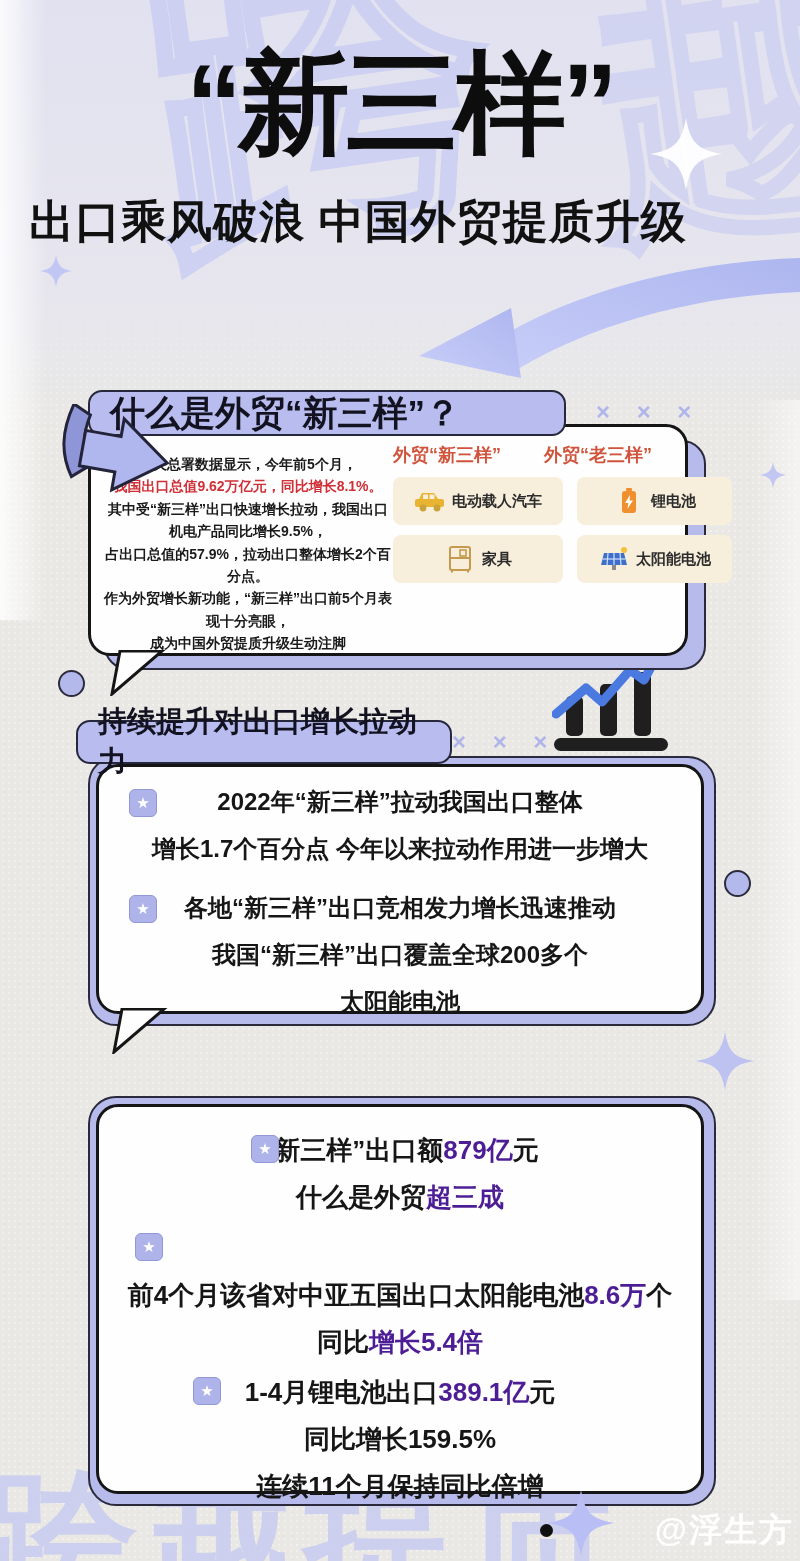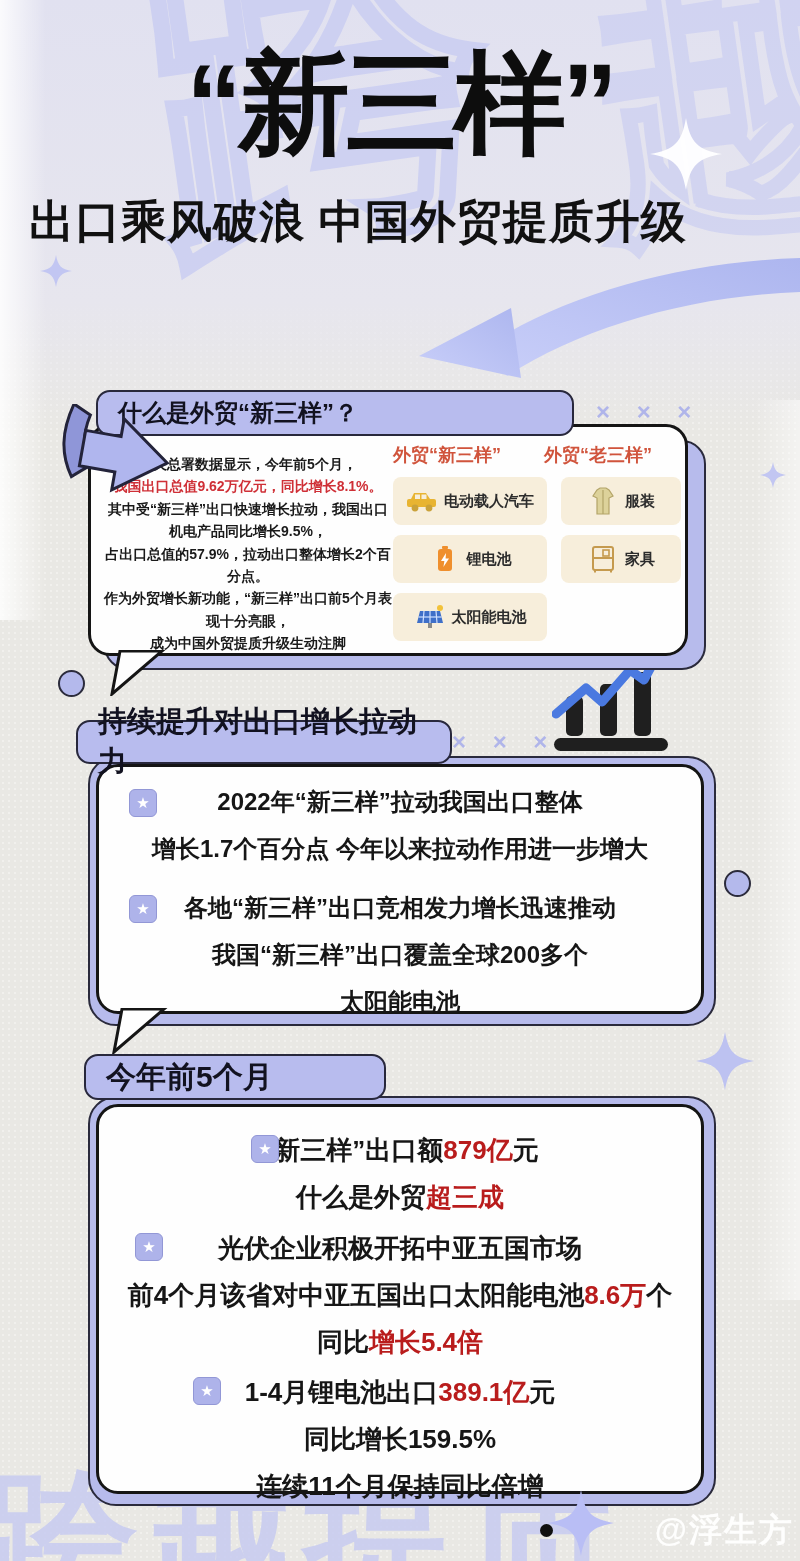--- a/index.html
+++ b/index.html
@@ -40,31 +40,31 @@
   .tail{position:absolute;z-index:5;}
   
   .intro{position:absolute;left:12px;top:26px;width:290px;text-align:center;
     font-size:14px;font-weight:700;line-height:1.6;color:#1a1a1a;}
   .intro .red{color:#cf2f36;}
   .trade-table{position:absolute;left:302px;top:16px;width:288px;}
   .tt-headers{display:flex;gap:14px;margin-bottom:10px;}
   .tt-headers div{flex:1;font-size:18px;font-weight:800;color:#d0543c;white-space:nowrap;}
   .tt-grid{display:grid;grid-template-columns:1fr 1fr;gap:10px 14px;}
   .card{background:#f7eedb;border-radius:8px;height:48px;display:flex;align-items:center;
-    justify-content:center;gap:6px;padding:0 13px;}
+    justify-content:center;gap:6px;padding:0 21px;}
   .card .lbl{font-size:15px;font-weight:700;color:#2c2c2c;white-space:nowrap;}
   .card .ic{width:32px;height:30px;display:flex;align-items:center;justify-content:center;flex:0 0 auto;}
   
   .bullet{position:absolute;width:100%;}
   .star-badge{position:absolute;width:26px;height:26px;background:#aeb3ea;border:1px solid #9297d6;
     border-radius:6px;color:#fff;font-size:15px;line-height:25px;text-align:center;}
   .blines{width:100%;text-align:center;color:#161616;}
   .s2 .blines{font-size:24px;font-weight:700;line-height:1.95;}
   .s3 .blines{font-size:26px;font-weight:700;line-height:1.8;}
-  .blines .red{color:#b91c1c;}
+  .blines .red{color:#4c1d95;}
   .watermark{position:absolute;right:6px;bottom:8px;font-size:33px;font-weight:700;
     color:rgba(255,255,255,.92);z-index:9;letter-spacing:2px;margin-top:6px;}
   svg{display:block;}
 </style>
 </head>
 <body>
 
 <div class="canvas">
 
   <div class="bg-top"></div>
@@ -98,21 +98,21 @@
           <stop offset="1" stop-color="#adb6ef"></stop>
       </linearGradient>
     </defs>
     <path d="M415 6 C292 10 176 44 98 96 L122 124 C196 76 302 44 415 40 Z" fill="url(#gsw)"></path>
     <polygon points="126,56 34,104 136,126" fill="url(#gsw)"></polygon>
   </svg>
 
   <div class="main-title">“新三样”</div>
   <div class="sub-title">出口乘风破浪 中国外贸提质升级</div>
 
-  <div class="tab" style="left:96px;top:390px;width:478px;height:46px;font-size:24px;">
+  <div class="tab" style="left:88px;top:390px;width:478px;height:46px;font-size:35px;">
     <span>什么是外贸“新三样”？</span>
   </div>
   <div class="deco-x" style="left:596px;top:398px;">× × ×</div>
 
   <div class="backing" style="left:104px;top:440px;width:598px;height:226px;border-radius:24px;"></div>
   <div class="bubble" style="left:88px;top:424px;width:600px;height:232px;">
     <div class="intro">
       <span>海关总署数据显示，今年前5个月，</span><br>
       <span class="red">我国出口总值9.62万亿元，同比增长8.1%。</span><br>
       <span>其中受“新三样”出口快速增长拉动，我国出口机电产品同比增长9.5%，</span><br>
@@ -134,29 +134,20 @@
               <rect x="8" y="5.5" width="5" height="4.5" fill="#f7eedb"></rect>
                 <rect x="14.5" y="5.5" width="5" height="4.5" fill="#f7eedb"></rect>
               <circle cx="8" cy="19" r="3.4" fill="#caa23a"></circle>
                 <circle cx="22" cy="19" r="3.4" fill="#caa23a"></circle>
             </svg>
           </span>
           <span class="lbl">电动载人汽车</span>
         </div>
         <div class="card">
           <span class="ic">
-            <svg width="22" height="28" viewBox="0 0 22 28">
-              <path d="M5 3 L8 1 H14 L17 3 L21 9 L17 11 V27 H5 V11 L1 9 Z" fill="#ddd29a" stroke="#b3a468" stroke-width="1.2"></path>
-              <line x1="11" y1="3" x2="11" y2="27" stroke="#b3a468" stroke-width="1.2"></line>
-            </svg>
-          </span>
-          <span class="lbl">服装</span>
-        </div>
-        <div class="card">
-          <span class="ic">
             <svg width="20" height="28" viewBox="0 0 20 28">
               <rect x="7" y="1" width="6" height="3" rx="1" fill="#ef8f2d"></rect>
               <rect x="3" y="4" width="14" height="22" rx="3" fill="#ef8f2d"></rect>
               <polygon points="11,8 6,16 9.4,16 8.4,22 14,13.5 10.6,13.5" fill="#fff"></polygon>
             </svg>
           </span>
           <span class="lbl">锂电池</span>
         </div>
         <div class="card">
           <span class="ic">
@@ -230,37 +221,34 @@
         <span>我国“新三样”出口覆盖全球200多个</span><br>
         <span>太阳能电池</span>
       </div>
     </div>
   </div>
   <svg class="tail" style="left:112px;top:1008px;" width="56" height="46" viewBox="0 0 56 46">
     <path d="M10 1 L52 1 L2 44 Z" fill="#fefefe" stroke="#151515" stroke-width="3"></path>
   </svg>
   <div class="circle-dot" style="left:724px;top:870px;width:27px;height:27px;"></div>
 
-  <div class="tab" style="left:84px;top:1054px;width:302px;height:46px;font-size:30px;">
-    <span>今年前5个月</span>
-  </div>
 
   <div class="backing" style="left:88px;top:1096px;width:624px;height:406px;"></div>
   <div class="bubble s3" style="left:96px;top:1104px;width:608px;height:390px;">
     <div class="bullet" style="top:20px;">
       <span class="star-badge" style="left:152px;top:8px;">★</span>
       <div class="blines">
         <span>“新三样”出口额</span><span class="red">879亿</span><span>元</span><br>
         <span>什么是外贸</span><span class="red">超三成</span>
       </div>
     </div>
     <div class="bullet" style="top:118px;">
       <span class="star-badge" style="left:36px;top:8px;">★</span>
       <div class="blines">
-        <span>光伏企业积极开拓中亚五国市场</span><br>
+        <br>
         <span>前4个月该省对中亚五国出口太阳能电池</span><span class="red">8.6万</span><span>个</span><br>
         <span>同比</span><span class="red">增长5.4倍</span>
       </div>
     </div>
     <div class="bullet" style="top:262px;">
       <span class="star-badge" style="left:94px;top:8px;">★</span>
       <div class="blines">
         <span>1-4月锂电池出口</span><span class="red">389.1亿</span><span>元</span><br>
         <span>同比增长159.5%</span><br>
         <span>连续11个月保持同比倍增</span>

